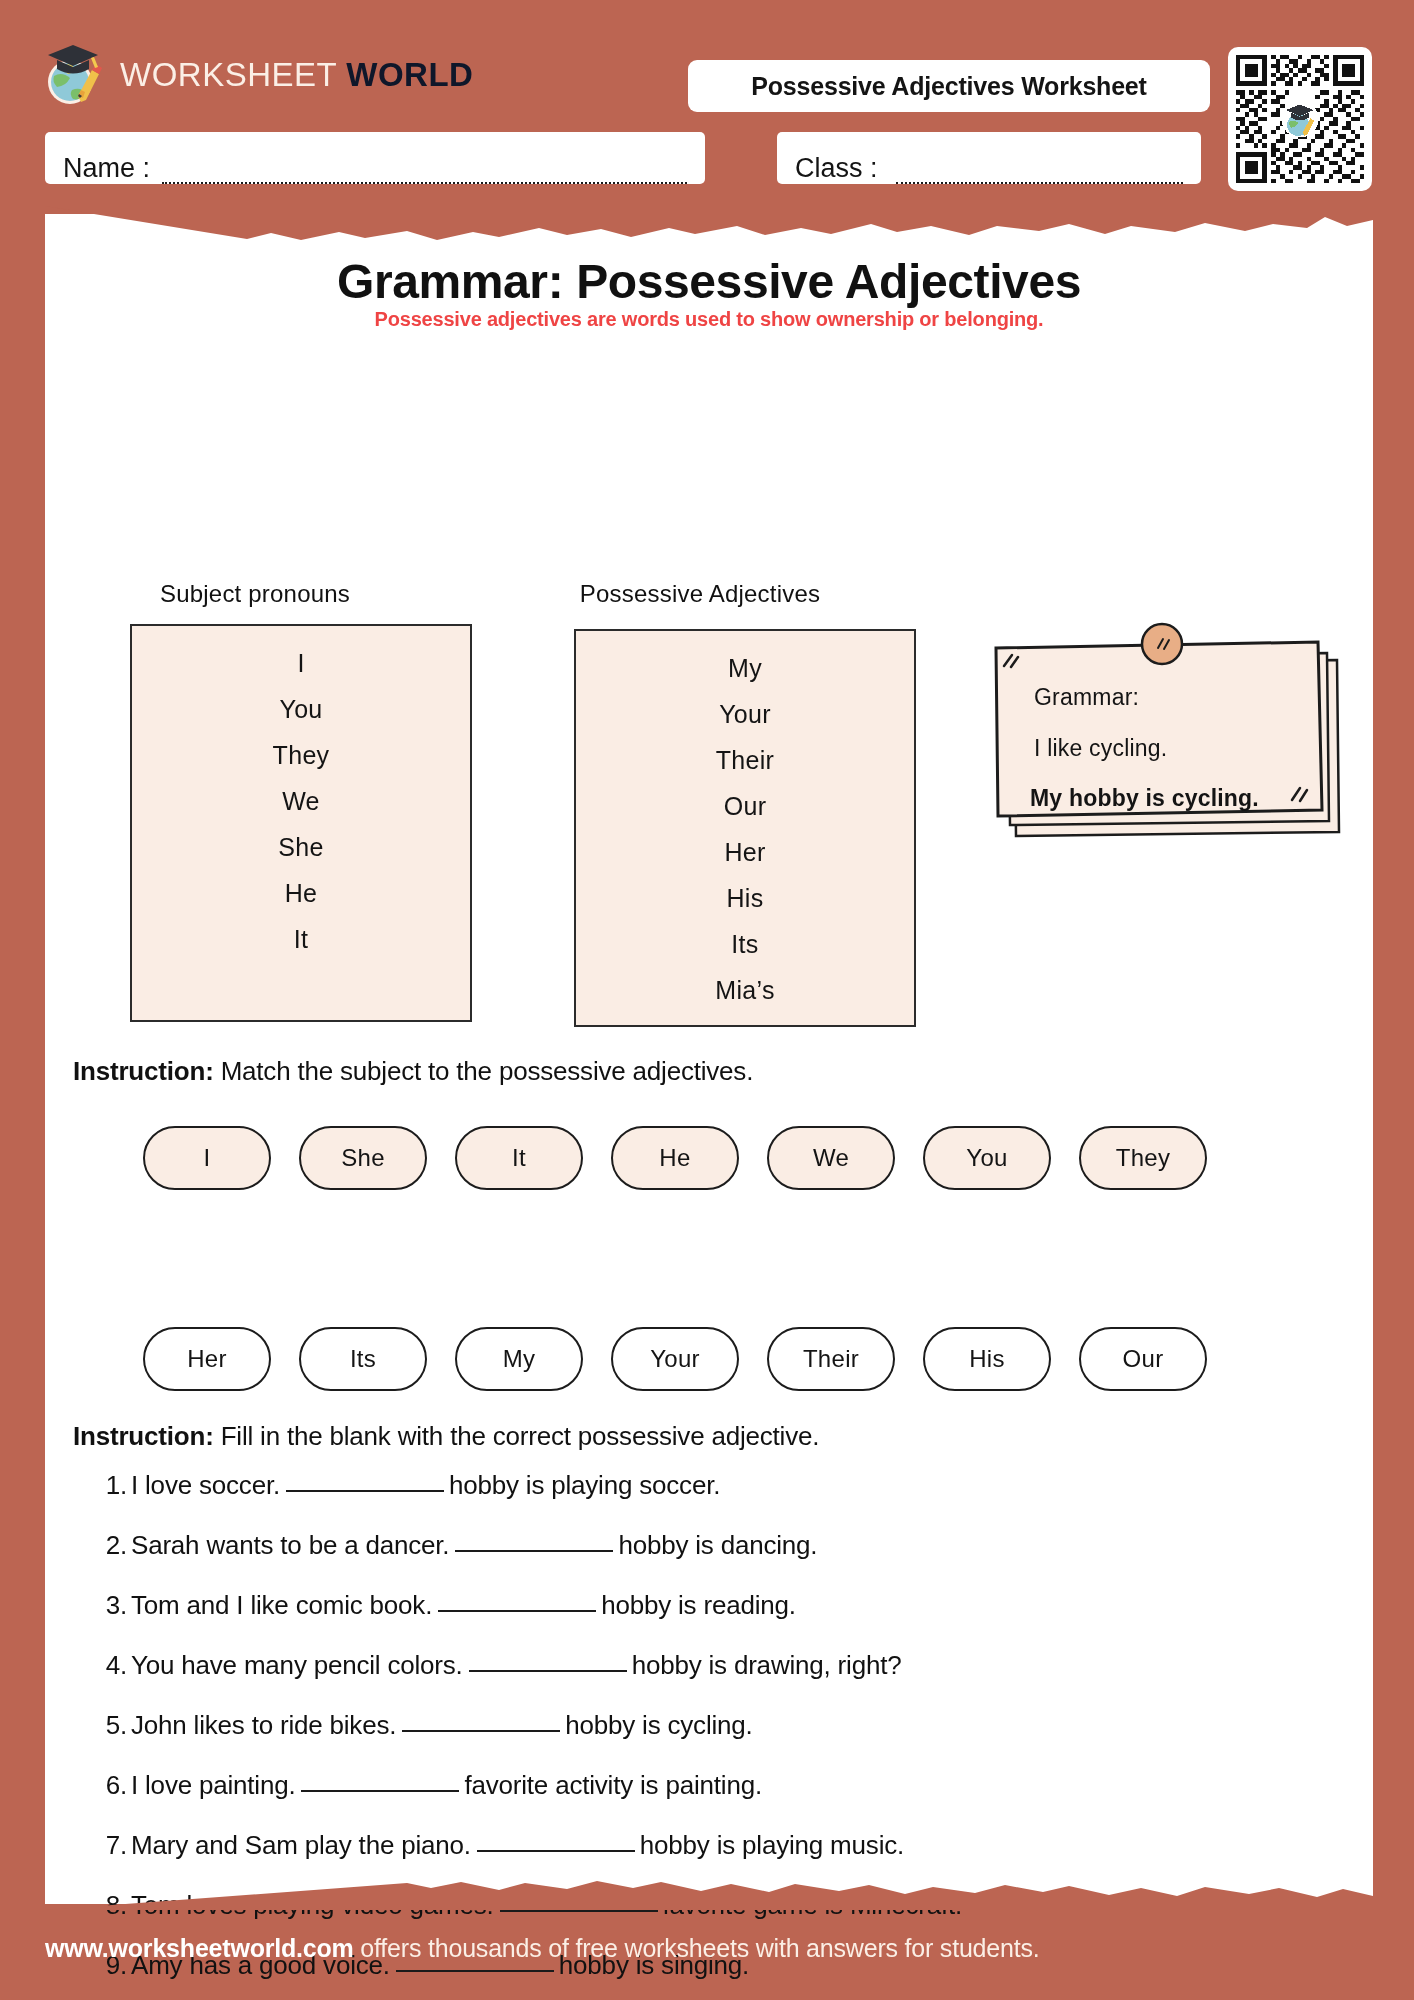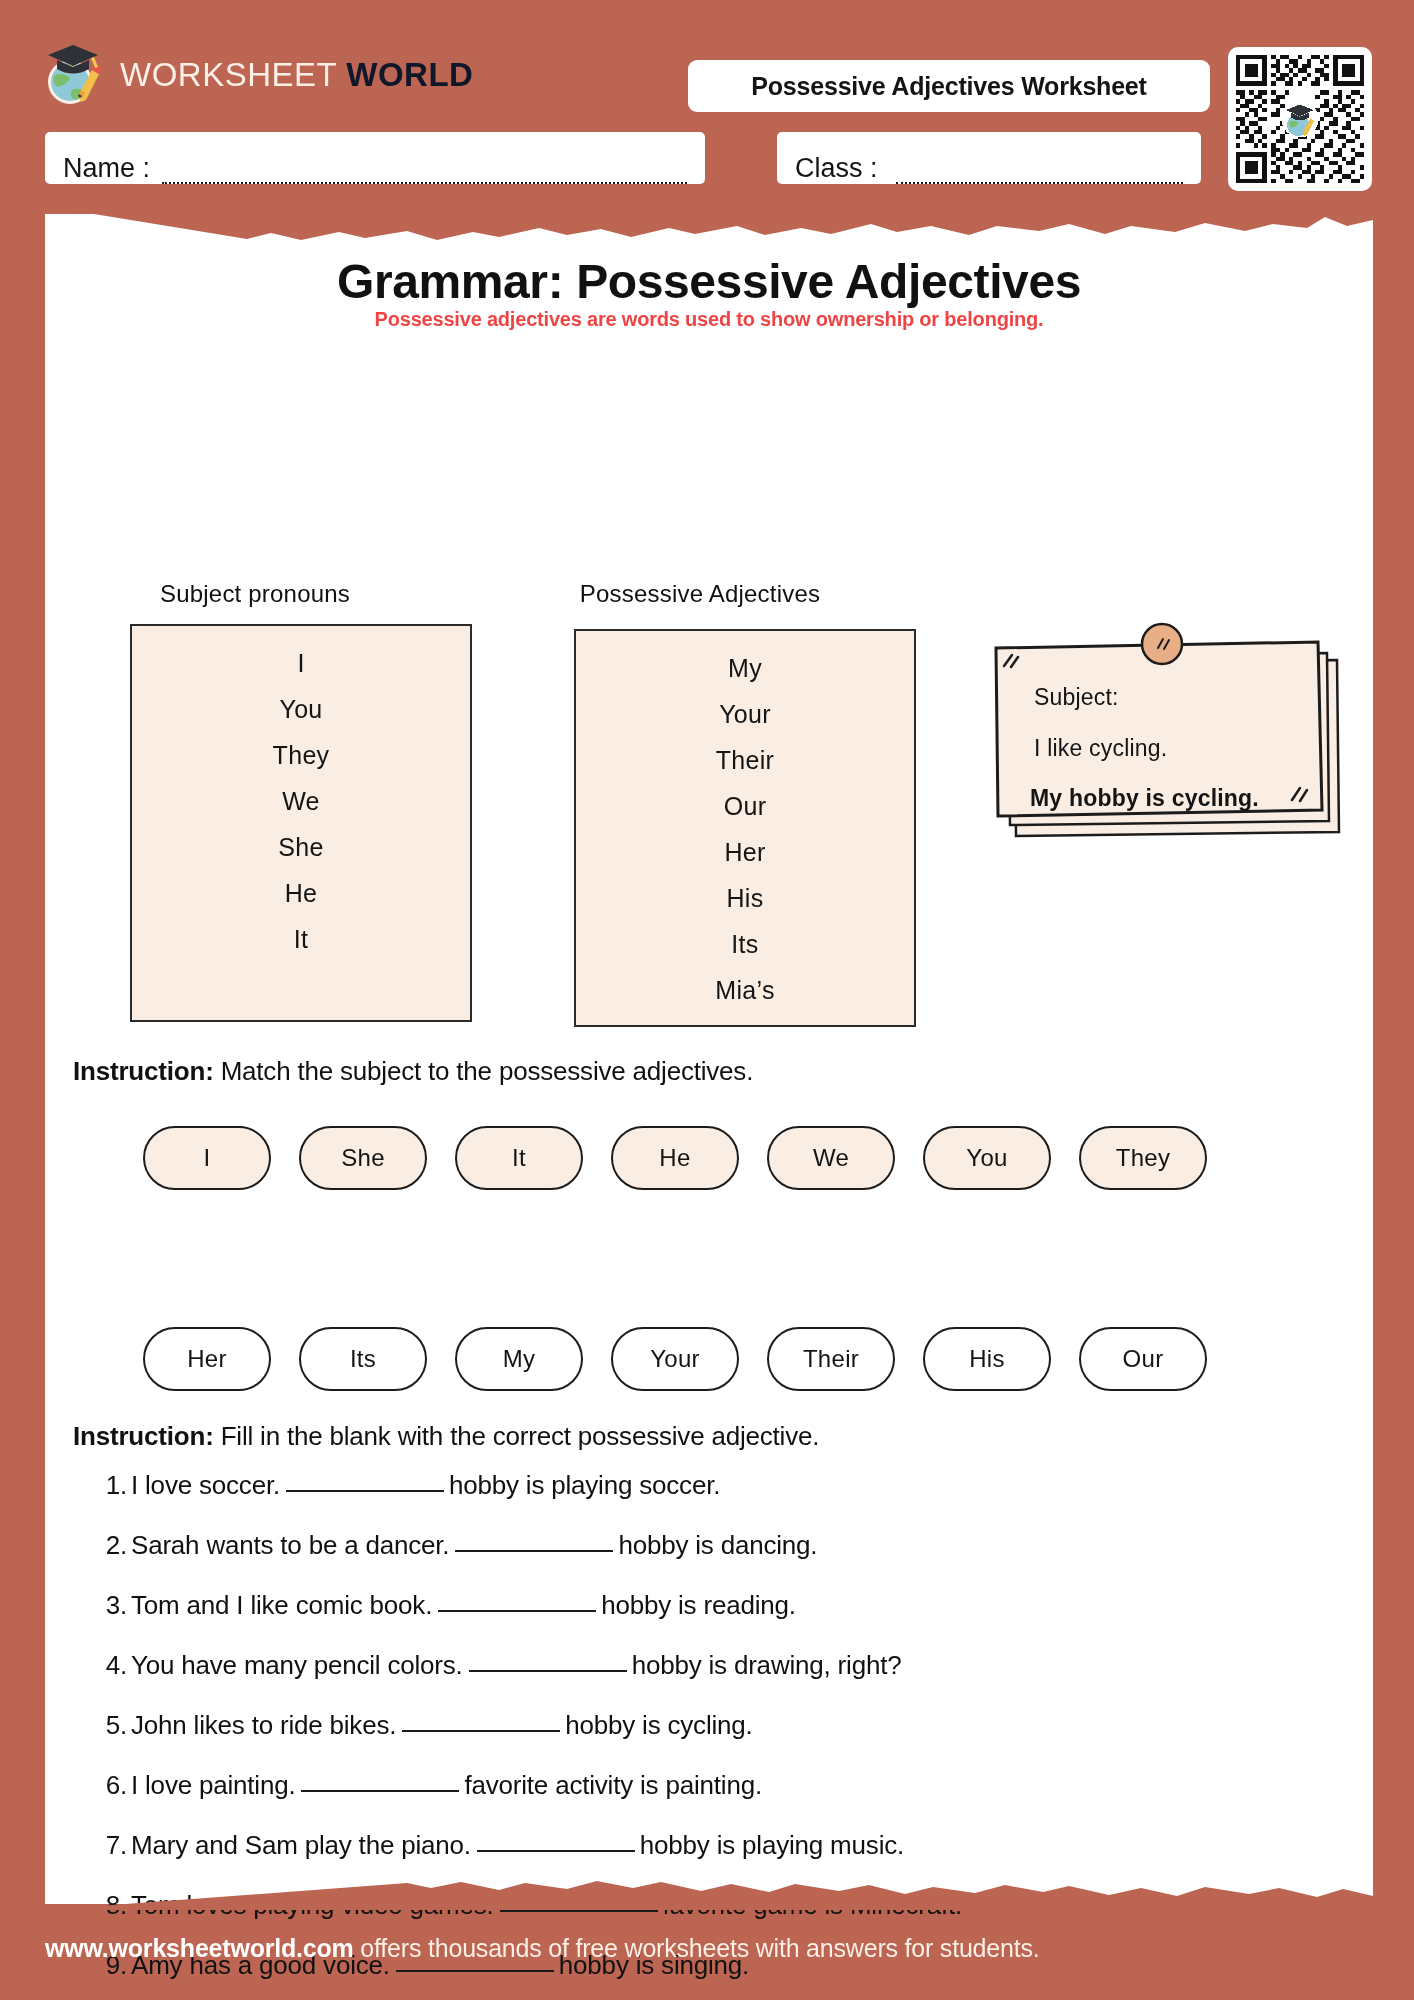--- a/index.html
+++ b/index.html
@@ -549,21 +549,21 @@
       <g stroke="#1c1c1c" stroke-width="2.5" stroke-linecap="round">
         <line x1="312" y1="178" x2="320" y2="166"></line>
         <line x1="320" y1="179" x2="327" y2="168"></line>
       </g>
       <circle cx="182" cy="22" r="20" fill="#E8AE86" stroke="#1c1c1c" stroke-width="2.5"></circle>
       <g stroke="#1c1c1c" stroke-width="2" stroke-linecap="round">
         <line x1="178" y1="26" x2="183" y2="17"></line>
         <line x1="184" y1="27" x2="189" y2="18"></line>
       </g>
     </svg>
-    <div class="note-line" id="note-l1">Subject:</div>
+    <div class="note-line" id="note-l1">Grammar:</div>
     <div class="note-line" id="note-l2">I like cycling.</div>
     <div class="note-line" id="note-l3">My hobby is cycling.</div>
   </div>
 
   <div class="instruction" id="instr-1">
     <b>Instruction:</b>
     <span class="body">Match the subject to the possessive adjectives.</span>
   </div>
 
   <div class="pill-row" id="pill-row-1">

